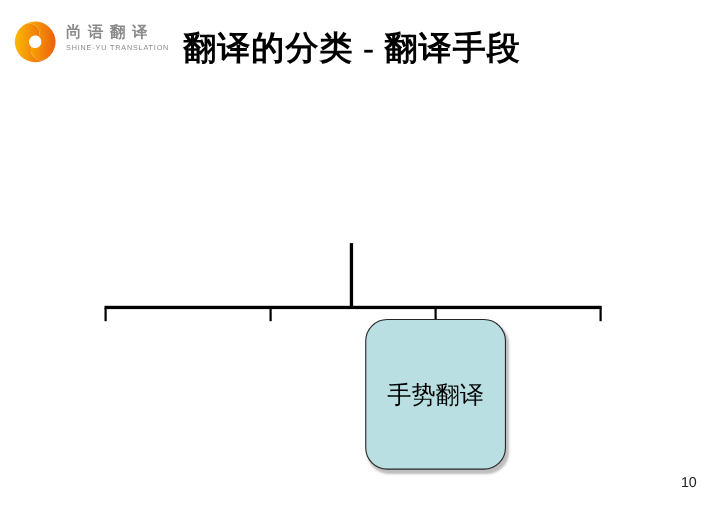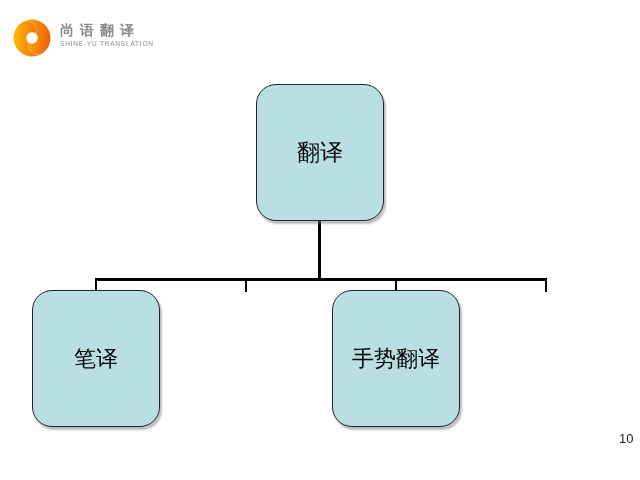--- a/index.html
+++ b/index.html
@@ -88,27 +88,26 @@
         <path d="M50,92 a42,42 0 0 1 0,-84 a21,21 0 0 1 0,42 a21,21 0 0 0 0,42 z" fill="url(#lgB)"></path>
         <circle cx="50" cy="50" r="13" fill="#ffffff"></circle>
       </g>
     </svg>
     <div class="logo-text-block">
       <div class="logo-name">尚语翻译</div>
       <div class="logo-sub">SHINE-YU TRANSLATION</div>
     </div>
   </div>
 
+  <div class="title">翻译的分类 - 翻译手段</div>
 
   <div class="conn conn-root-v"></div>
   <div class="conn conn-h"></div>
   <div class="conn conn-drop conn-d0"></div>
   <div class="conn conn-drop conn-d1"></div>
   <div class="conn conn-drop conn-d2"></div>
   <div class="conn conn-drop conn-d3"></div>
 
-  <div class="node node-root">翻译</div>
-  <div class="node node-c0">笔译</div>
   <div class="node node-c2">手势翻译</div>
 
   <div class="page-number">10</div>
 
 </div>
 
 </body></html>

